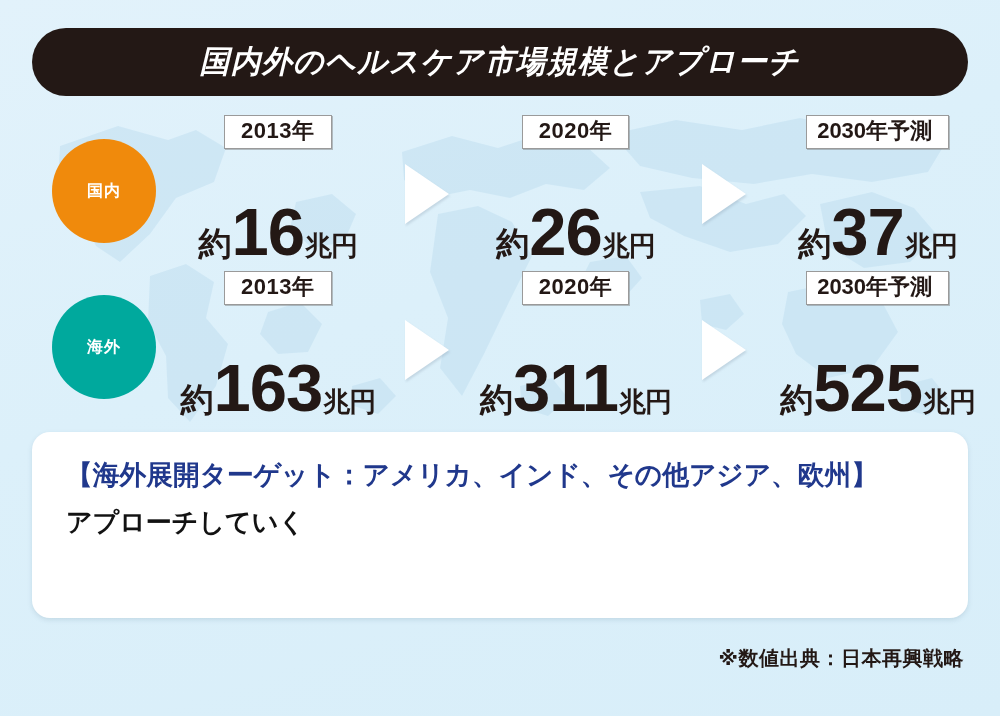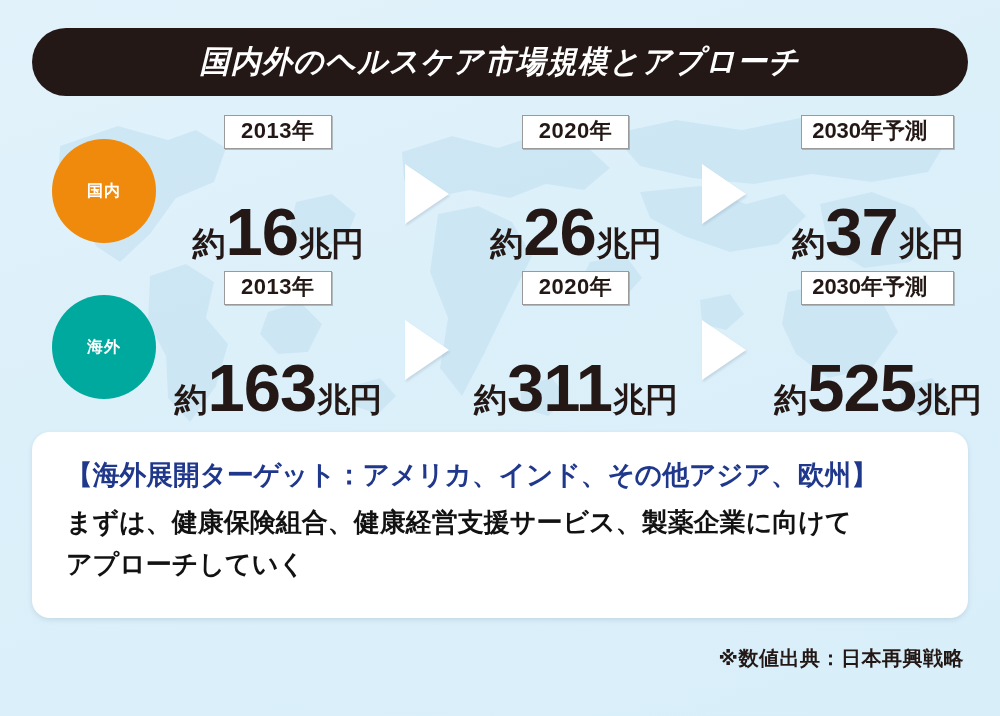--- a/index.html
+++ b/index.html
@@ -111,36 +111,36 @@
     padding: 2px 16px 3px 16px;
     font-size: 22px;
     font-weight: bold;
     color: #231815;
     line-height: 1.22;
     white-space: nowrap;
     letter-spacing: 0.5px;
   }
   .year-box.forecast {
     padding-left: 10px;
-    padding-right: 26px;
+    padding-right: 16px;
     letter-spacing: 0;
   }
 
   .value {
     margin-top: 4px;
     color: #231815;
     font-weight: bold;
     white-space: nowrap;
     line-height: 1.06;
     display: flex;
     align-items: baseline;
   }
   .value .yaku  { font-size: 33px; letter-spacing: -1px; }
   .value .num   { font-size: 67px; letter-spacing: -1px; padding: 0 1px; }
-  .value .unit  { font-size: 33px; letter-spacing: -1px; }
+  .value .unit  { font-size: 27px; letter-spacing: -1px; }
 
   .arrow {
     width: 62px;
     display: flex;
     align-items: center;
     justify-content: center;
     flex: 0 0 auto;
     margin-top: 6px;
   }
   .arrow .tri {
@@ -313,20 +313,19 @@
           <span class="unit">兆円</span>
         </div>
       </div>
 
     </div>
   </div>
 
   <div class="card">
     <div class="card-heading">【海外展開ターゲット：アメリカ、インド、その他アジア、欧州】</div>
     <div class="card-body">
-      <div>まずは、健康保険組合、健康経営支援サービス、製薬企業に向けて</div>
       <div>アプローチしていく</div>
     </div>
   </div>
 
   <div class="source">※数値出典：日本再興戦略</div>
 
 </div>
 
 </body></html>

